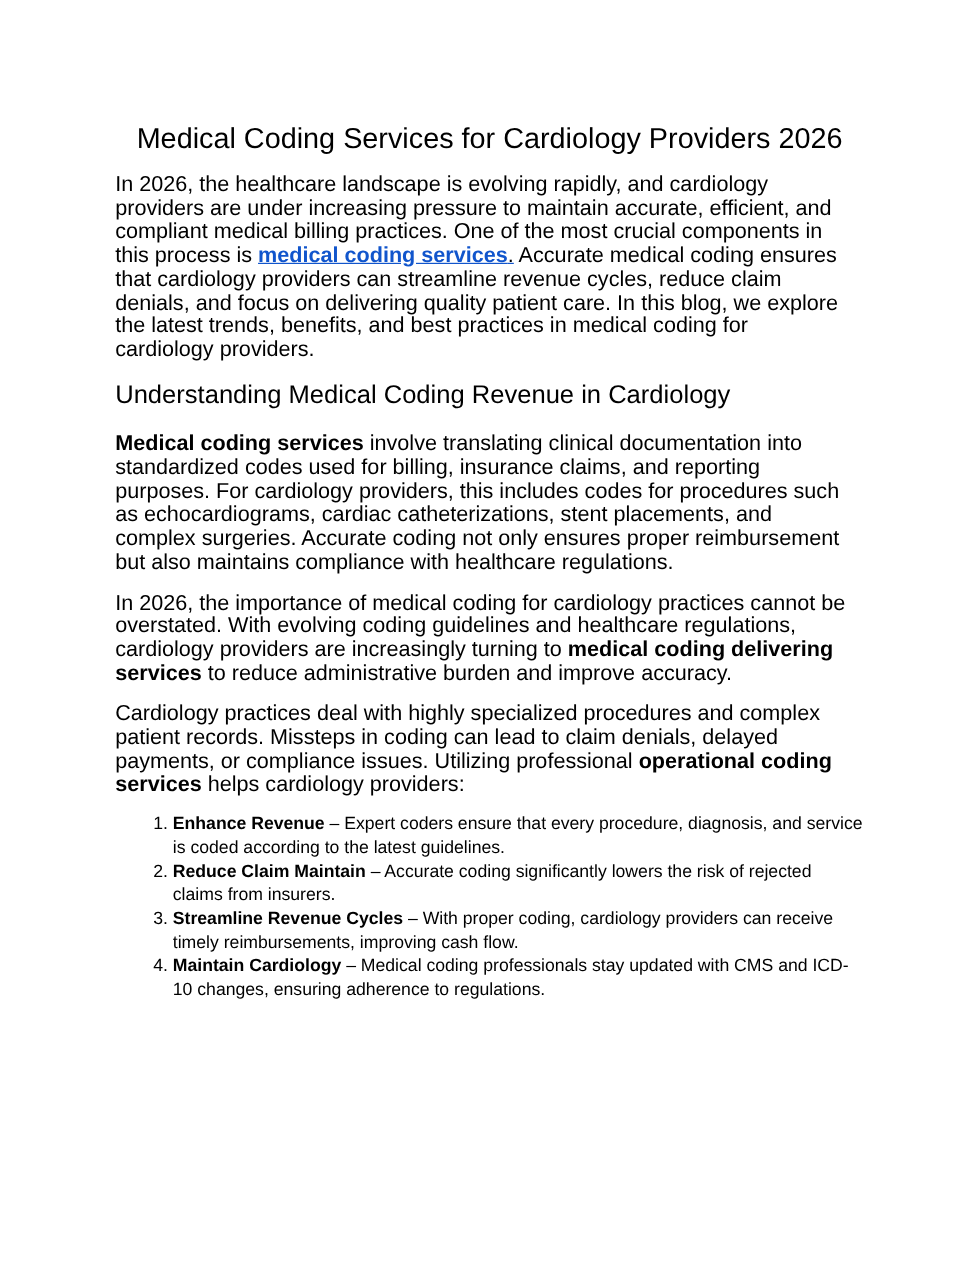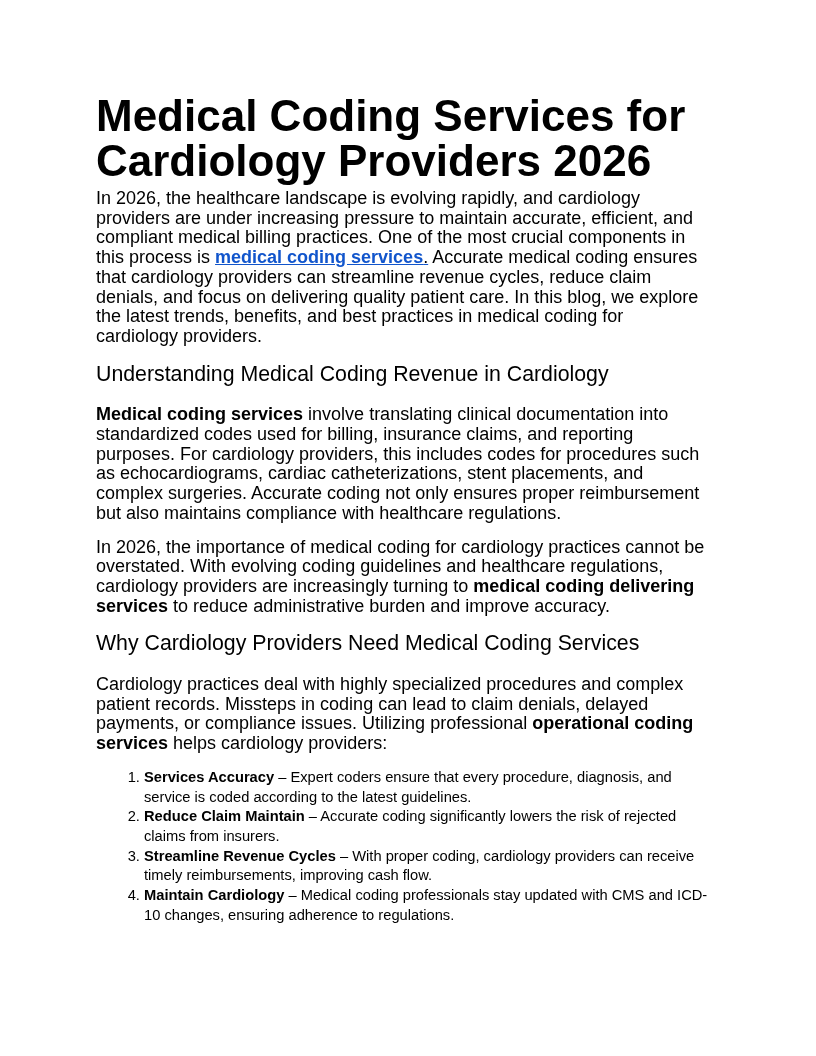--- a/index.html
+++ b/index.html
@@ -16,25 +16,26 @@
   }
   .page {
     box-sizing: border-box;
     width: 816px;
     height: 1056px;
     padding: 93px 96px 0 96px;
     background: #ffffff;
   }
   h1.doc-title {
     margin: 0 0 6px 0;
-    font-size: 44px;
+    font-size: 24px;
     line-height: 45px;
-    font-weight: 700;
+    font-weight: 400;
     letter-spacing: 0;
     color: #000000;
+    text-align: center;
   }
   h2.doc-h2 {
     margin: 10px 0 17px 0;
     font-size: 21.3px;
     line-height: 27.7px;
     font-weight: 400;
     color: #000000;
   }
   p.doc-p {
     margin: 0 12px 14px 0;
@@ -70,25 +71,24 @@
   <h1 class="doc-title">Medical Coding Services for Cardiology Providers 2026</h1>
 
   <p class="doc-p"><span>In 2026, the healthcare landscape is evolving rapidly, and cardiology providers are under increasing pressure to maintain accurate, efficient, and compliant medical billing practices. One of the most crucial components in this process is </span><a class="doc-link" style="color: rgb(17, 85, 204);">medical coding services</a><span class="link-period" style="text-decoration-color: rgb(17, 85, 204);">.</span><span> Accurate medical coding ensures that cardiology providers can streamline revenue cycles, reduce claim denials, and focus on delivering quality patient care. In this blog, we explore the latest trends, benefits, and best practices in medical coding for cardiology providers.</span></p>
 
   <h2 class="doc-h2">Understanding Medical Coding Revenue in Cardiology</h2>
 
   <p class="doc-p"><strong>Medical coding services</strong><span> involve translating clinical documentation into standardized codes used for billing, insurance claims, and reporting purposes. For cardiology providers, this includes codes for procedures such as echocardiograms, cardiac catheterizations, stent placements, and complex surgeries. Accurate coding not only ensures proper reimbursement but also maintains compliance with healthcare regulations.</span></p>
 
   <p class="doc-p"><span>In 2026, the importance of medical coding for cardiology practices cannot be overstated. With evolving coding guidelines and healthcare regulations, cardiology providers are increasingly turning to </span><strong>medical coding delivering services</strong><span> to reduce administrative burden and improve accuracy.</span></p>
 
-  <h2 class="doc-h2">Why Cardiology Providers Need Medical Coding Services</h2>
 
   <p class="doc-p"><span>Cardiology practices deal with highly specialized procedures and complex patient records. Missteps in coding can lead to claim denials, delayed payments, or compliance issues. Utilizing professional </span><strong>operational coding services</strong><span> helps cardiology providers:</span></p>
 
   <ol class="doc-list">
-    <li><strong>Services Accuracy</strong><span> – Expert coders ensure that every procedure, diagnosis, and service is coded according to the latest guidelines.</span></li>
+    <li><strong>Enhance Revenue</strong><span> – Expert coders ensure that every procedure, diagnosis, and service is coded according to the latest guidelines.</span></li>
     <li><strong>Reduce Claim Maintain</strong><span> – Accurate coding significantly lowers the risk of rejected claims from insurers.</span></li>
     <li><strong>Streamline Revenue Cycles</strong><span> – With proper coding, cardiology providers can receive timely reimbursements, improving cash flow.</span></li>
     <li><strong>Maintain Cardiology</strong><span> – Medical coding professionals stay updated with CMS and ICD-10 changes, ensuring adherence to regulations.</span></li>
   </ol>
 
 
 </div>
 
 </body></html>

